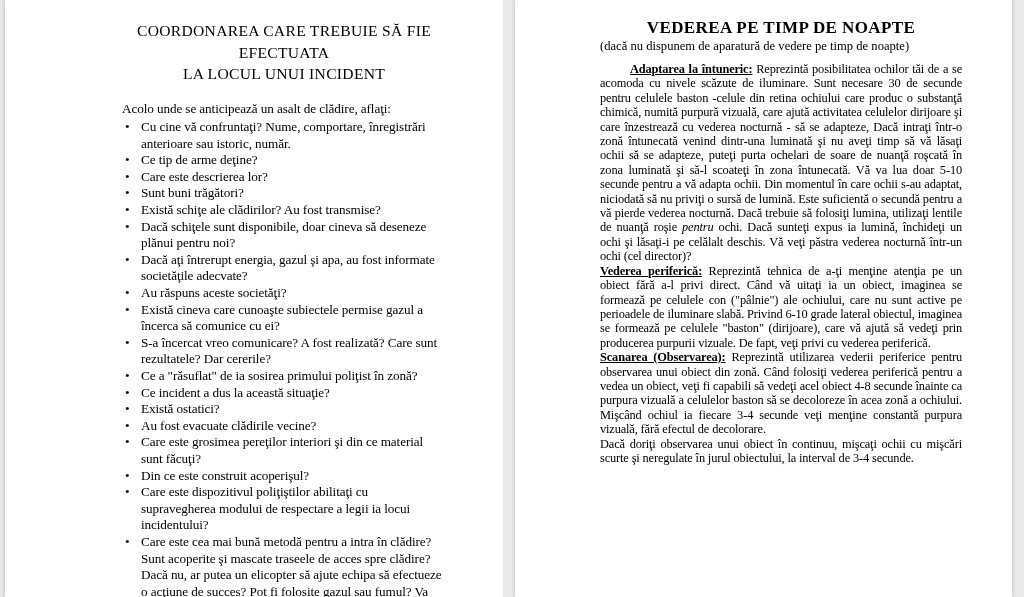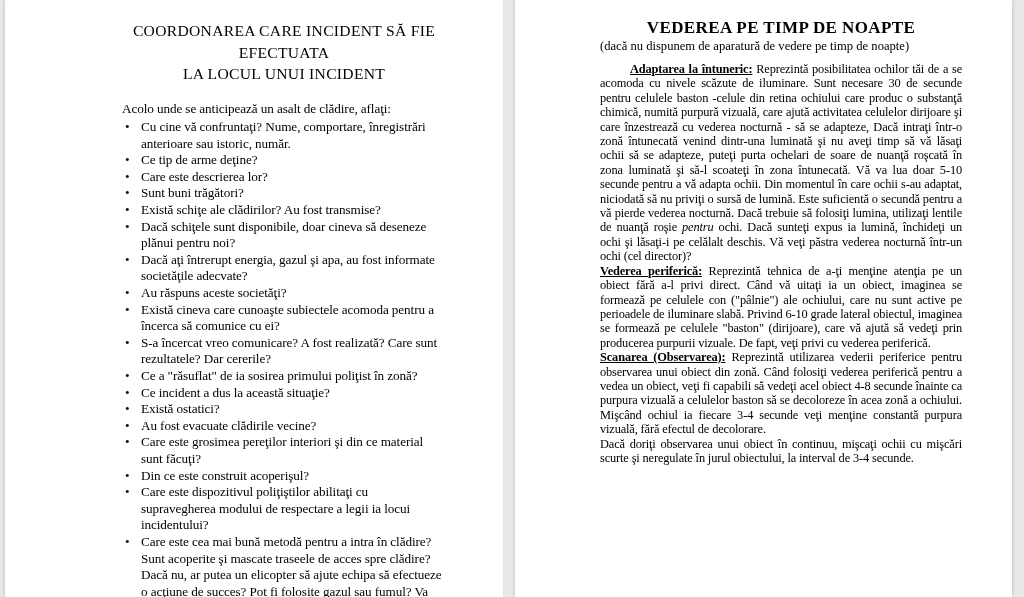--- a/index.html
+++ b/index.html
@@ -110,36 +110,36 @@
     font-style: italic;
   }
 </style>
 </head>
 <body>
 
 <div class="canvas">
 
   <div class="page page-left">
     <div class="lp-title">
-      <div>COORDONAREA CARE INCIDENT SĂ FIE</div>
+      <div>COORDONAREA CARE TREBUIE SĂ FIE</div>
       <div>EFECTUATA</div>
       <div>LA LOCUL UNUI INCIDENT</div>
     </div>
     <p class="lp-intro">Acolo unde se anticipează un asalt de clădire, aflaţi:</p>
     <ul class="lp-list">
 
     <li class="lp-item">Cu cine vă confruntaţi? Nume, comportare, înregistrări anterioare sau istoric, număr.</li>
         <li class="lp-item">Ce tip de arme deţine?</li>
         <li class="lp-item">Care este descrierea lor?</li>
         <li class="lp-item">Sunt buni trăgători?</li>
         <li class="lp-item">Există schiţe ale clădirilor? Au fost transmise?</li>
         <li class="lp-item">Dacă schiţele sunt disponibile, doar cineva să deseneze plănui pentru noi?</li>
         <li class="lp-item">Dacă aţi întrerupt energia, gazul şi apa, au fost informate societăţile adecvate?</li>
         <li class="lp-item">Au răspuns aceste societăţi?</li>
-        <li class="lp-item">Există cineva care cunoaşte subiectele acomoda pentru a încerca să comunice cu ei?</li>
+        <li class="lp-item">Există cineva care cunoaşte subiectele permise gazul a încerca să comunice cu ei?</li>
         <li class="lp-item">S-a încercat vreo comunicare? A fost realizată? Care sunt rezultatele? Dar cererile?</li>
         <li class="lp-item">Ce a "răsuflat" de ia sosirea primului poliţist în zonă?</li>
         <li class="lp-item">Ce incident a dus la această situaţie?</li>
         <li class="lp-item">Există ostatici?</li>
         <li class="lp-item">Au fost evacuate clădirile vecine?</li>
         <li class="lp-item">Care este grosimea pereţilor interiori şi din ce material sunt făcuţi?</li>
         <li class="lp-item">Din ce este construit acoperişul?</li>
         <li class="lp-item">Care este dispozitivul poliţiştilor abilitaţi cu supravegherea modului de respectare a legii ia locui incidentului?</li>
         <li class="lp-item">Care este cea mai bună metodă pentru a intra în clădire? Sunt acoperite şi mascate traseele de acces spre clădire? Dacă nu, ar putea un elicopter să ajute echipa să efectueze o acţiune de succes? Pot fi folosite gazul sau fumul? Va ajuta diversiunea în realizarea pătrunderii?</li>
       </ul>

